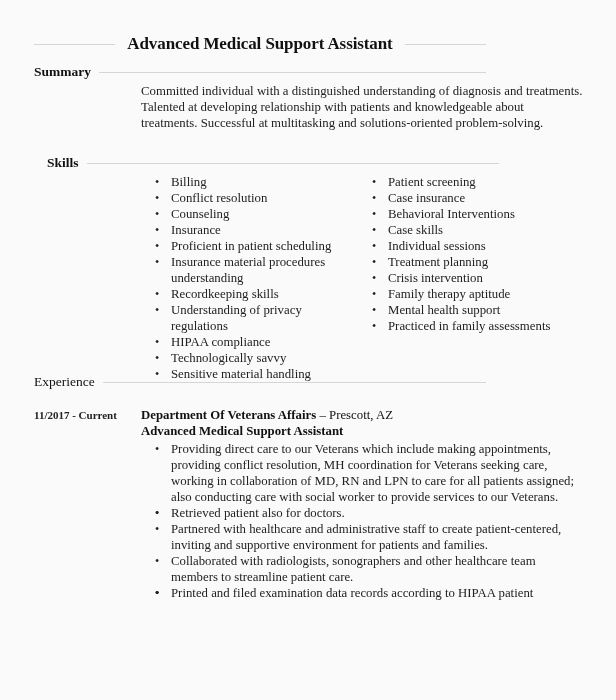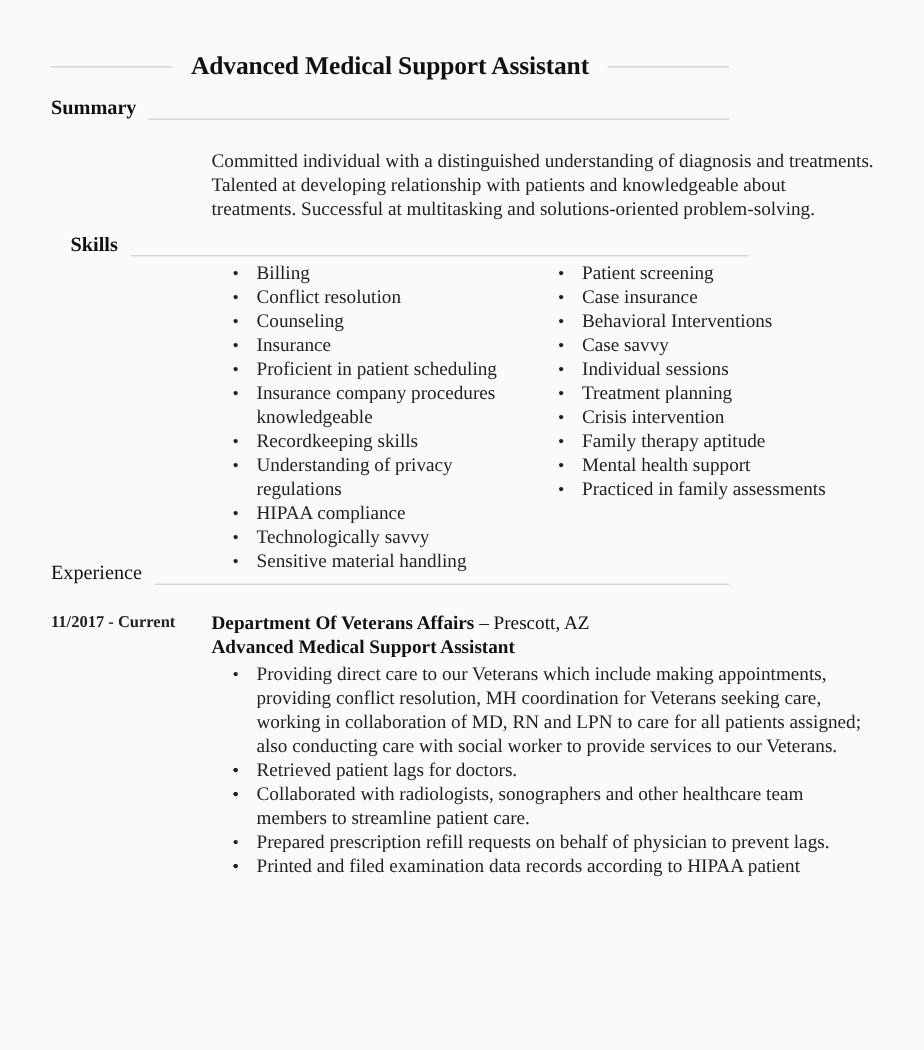--- a/index.html
+++ b/index.html
@@ -15,21 +15,21 @@
     display: flex; align-items: center;
   }
   .rule { flex: 1; height: 1px; background: #d6d6d6; }
   .title {
     font-family: "Liberation Serif", serif;
     font-weight: bold; font-size: 17px; color: #111;
     padding: 0 12px; white-space: nowrap; letter-spacing: -0.1px;
   }
   .section-head {
     position: absolute; left: 34px; width: 452px;
-    display: flex; align-items: flex-end;
+    display: flex; align-items: center;
   }
   .section-label {
     font-family: "Liberation Serif", serif;
     font-size: 13.5px; color: #111; padding-right: 8px; white-space: nowrap;
   }
   .section-label.bold { font-weight: bold; }
   .body-text {
     position: absolute; left: 141px; width: 440px;
     font-family: "Liberation Serif", serif;
     font-size: 12.8px; line-height: 16px; color: #222;
@@ -68,47 +68,47 @@
   <div class="title-row">
     <div class="rule"></div>
     <div class="title">Advanced Medical Support Assistant</div>
     <div class="rule"></div>
   </div>
 
   <div class="section-head" style="top:64px;">
     <div class="section-label bold">Summary</div>
     <div class="rule"></div>
   </div>
-  <div class="body-text" style="top:83px; width:442px;margin-top:16px;">Committed individual with a distinguished understanding of diagnosis and treatments. Talented at developing relationship with patients and knowledgeable about treatments. Successful at multitasking and solutions-oriented problem-solving.</div>
+  <div class="body-text" style="top:83px; width:442px;">Committed individual with a distinguished understanding of diagnosis and treatments. Talented at developing relationship with patients and knowledgeable about treatments. Successful at multitasking and solutions-oriented problem-solving.</div>
 
   <div class="section-head" style="top:155px;margin-left:13px;">
     <div class="section-label bold">Skills</div>
     <div class="rule"></div>
   </div>
   <div class="skills-col" style="left:151px; top:174px; width:200px;">
     <ul class="bullets" id="skills-left">
         <li><span class="bullet">•</span><span>Billing</span></li>
         <li><span class="bullet">•</span><span>Conflict resolution</span></li>
         <li><span class="bullet">•</span><span>Counseling</span></li>
         <li><span class="bullet">•</span><span>Insurance</span></li>
         <li><span class="bullet">•</span><span>Proficient in patient scheduling</span></li>
-        <li><span class="bullet">•</span><span>Insurance company procedures knowledgeable</span></li>
+        <li><span class="bullet">•</span><span>Insurance material procedures understanding</span></li>
         <li><span class="bullet">•</span><span>Recordkeeping skills</span></li>
         <li><span class="bullet">•</span><span>Understanding of privacy regulations</span></li>
         <li><span class="bullet">•</span><span>HIPAA compliance</span></li>
         <li><span class="bullet">•</span><span>Technologically savvy</span></li>
         <li><span class="bullet">•</span><span>Sensitive material handling</span></li>
       </ul>
   </div>
   <div class="skills-col" style="left:368px; top:174px; width:220px;">
     <ul class="bullets" id="skills-right">
         <li><span class="bullet">•</span><span>Patient screening</span></li>
         <li><span class="bullet">•</span><span>Case insurance</span></li>
         <li><span class="bullet">•</span><span>Behavioral Interventions</span></li>
-        <li><span class="bullet">•</span><span>Case savvy</span></li>
+        <li><span class="bullet">•</span><span>Case skills</span></li>
         <li><span class="bullet">•</span><span>Individual sessions</span></li>
         <li><span class="bullet">•</span><span>Treatment planning</span></li>
         <li><span class="bullet">•</span><span>Crisis intervention</span></li>
         <li><span class="bullet">•</span><span>Family therapy aptitude</span></li>
         <li><span class="bullet">•</span><span>Mental health support</span></li>
         <li><span class="bullet">•</span><span>Practiced in family assessments</span></li>
       </ul>
   </div>
 
   <div class="section-head" style="top:374px;">
@@ -119,22 +119,22 @@
   <div class="employer" style="top:408px;">
     <span class="org">Department Of Veterans Affairs</span>
     <span>–</span>
     <span>Prescott, AZ</span>
   </div>
   <div class="jobtitle" style="top:424px;">Advanced Medical Support Assistant</div>
   <div class="exp-list">
     <ul class="bullets" id="exp-bullets">
         <li><span class="bullet">•</span><span>Providing direct care to our Veterans which include making appointments, providing conflict resolution, MH coordination for Veterans seeking care, working in collaboration of MD, RN and LPN to care for all patients assigned; also conducting care with social worker to provide services to our Veterans.</span></li>
         <li><span class="bullet">•</span></li>
-        <li><span class="bullet">•</span><span>Retrieved patient lags for doctors.</span></li>
+        <li><span class="bullet">•</span><span>Retrieved patient also for doctors.</span></li>
+        <li><span class="bullet">•</span><span>Partnered with healthcare and administrative staff to create patient-centered, inviting and supportive environment for patients and families.</span></li>
+        <li><span class="bullet">•</span><span>Collaborated with radiologists, sonographers and other healthcare team members to streamline patient care.</span></li>
         <li><span class="bullet">•</span></li>
-        <li><span class="bullet">•</span><span>Collaborated with radiologists, sonographers and other healthcare team members to streamline patient care.</span></li>
-        <li><span class="bullet">•</span><span>Prepared prescription refill requests on behalf of physician to prevent lags.</span></li>
         <li><span class="bullet">•</span></li>
         <li><span class="bullet">•</span><span>Printed and filed examination data records according to HIPAA patient</span></li>
       </ul>
   </div>
 
 </div>
 
 </body></html>

